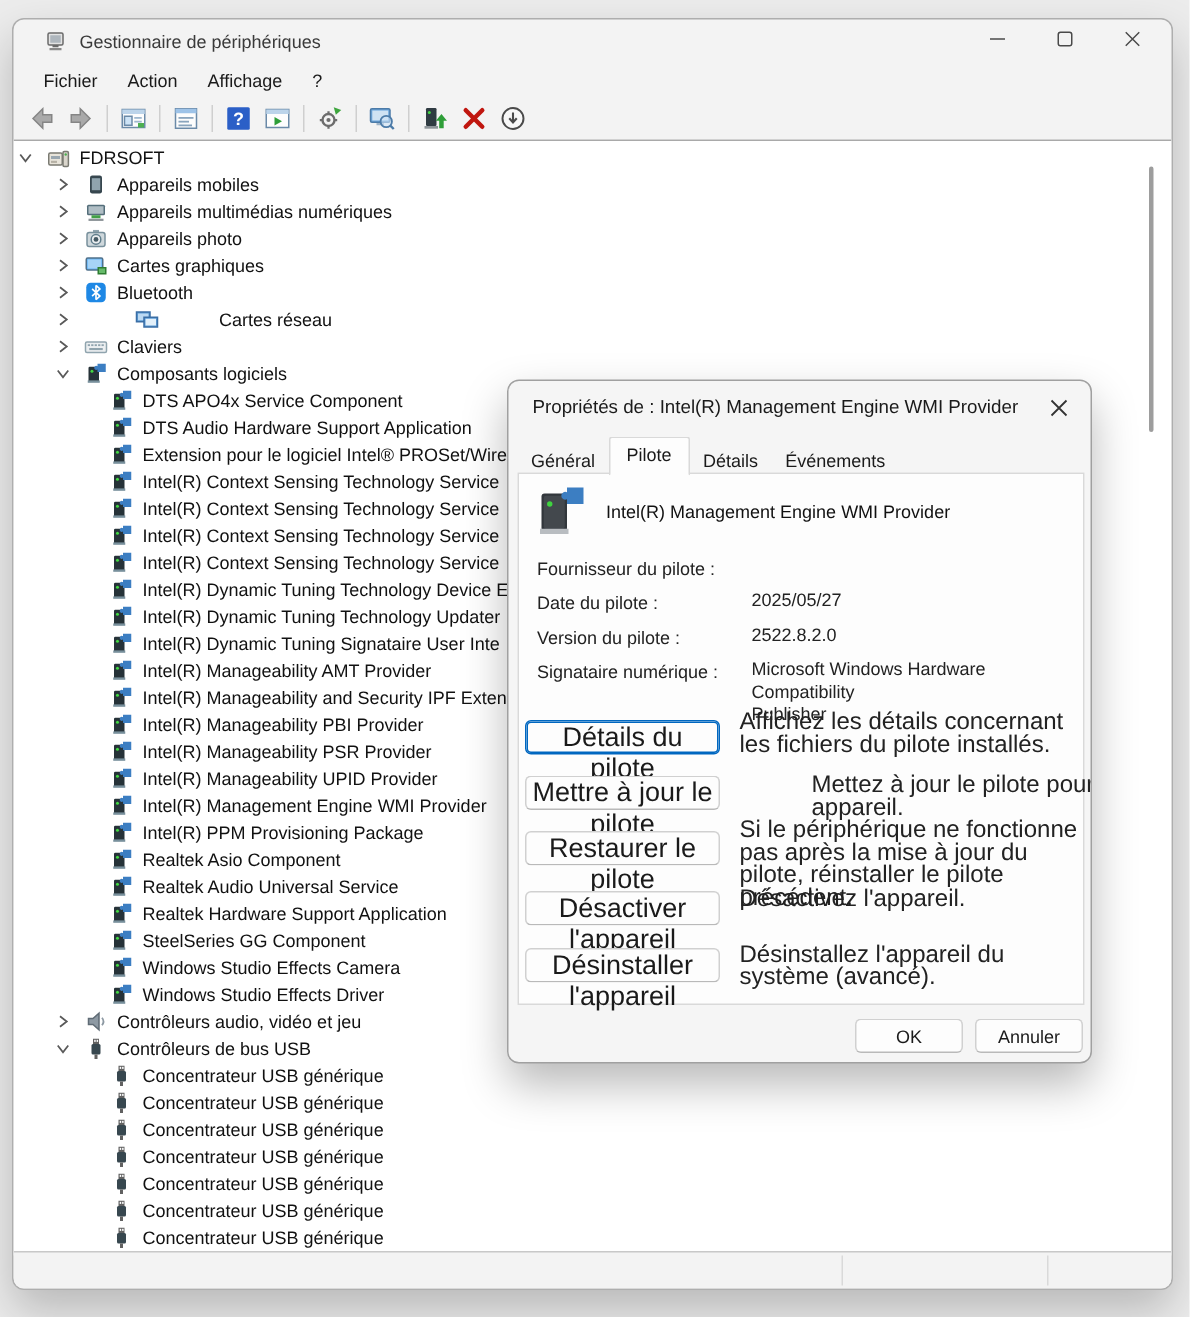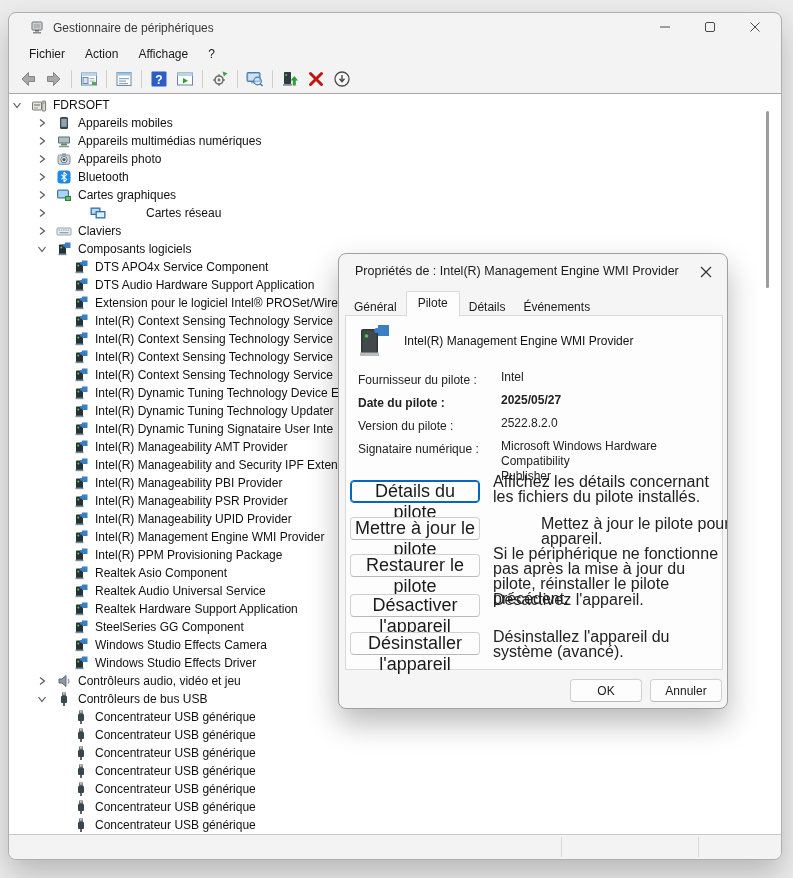--- a/index.html
+++ b/index.html
@@ -278,41 +278,41 @@
           <span class="t-label">Appareils photo</span>
         </div>
         <div class="tree-row" style="padding-left: 27px;">
           <span class="chev">
             <svg width="12" height="12" viewBox="0 0 12 12">
               <polyline points="4,2.5 8.5,6 4,9.5" fill="none" stroke="#5a5a5a" stroke-width="1.2"></polyline>
             </svg>
           </span>
           <span class="t-icon">
             <svg width="16" height="16" viewBox="0 0 16 16">
-              <rect x="1.5" y="1.5" width="13" height="13" rx="3" fill="#1e88e5"></rect>
-              <path d="M8 3.2 V12.8 M8 3.2 L10.6 5.6 L5.4 10.4 M8 12.8 L10.6 10.4 L5.4 5.6" stroke="#fff" stroke-width="1.1" fill="none"></path>
-            </svg>
-          </span>
-          <span class="t-label">Bluetooth</span>
-        </div>
-        <div class="tree-row" style="padding-left: 27px;">
-          <span class="chev">
-            <svg width="12" height="12" viewBox="0 0 12 12">
-              <polyline points="4,2.5 8.5,6 4,9.5" fill="none" stroke="#5a5a5a" stroke-width="1.2"></polyline>
-            </svg>
-          </span>
-          <span class="t-icon">
-            <svg width="16" height="16" viewBox="0 0 16 16">
               <rect x="1.5" y="3" width="11" height="8" rx="1" fill="#64b5f6" stroke="#51718b"></rect>
               <rect x="2.5" y="4" width="9" height="6" fill="#a7d4f7"></rect>
               <rect x="9" y="9" width="6" height="5" fill="#2e7d32"></rect>
               <rect x="10" y="10" width="4" height="3" fill="#66bb6a"></rect>
             </svg>
           </span>
           <span class="t-label">Cartes graphiques</span>
+        </div>
+        <div class="tree-row" style="padding-left: 27px;">
+          <span class="chev">
+            <svg width="12" height="12" viewBox="0 0 12 12">
+              <polyline points="4,2.5 8.5,6 4,9.5" fill="none" stroke="#5a5a5a" stroke-width="1.2"></polyline>
+            </svg>
+          </span>
+          <span class="t-icon">
+            <svg width="16" height="16" viewBox="0 0 16 16">
+              <rect x="1.5" y="1.5" width="13" height="13" rx="3" fill="#1e88e5"></rect>
+              <path d="M8 3.2 V12.8 M8 3.2 L10.6 5.6 L5.4 10.4 M8 12.8 L10.6 10.4 L5.4 5.6" stroke="#fff" stroke-width="1.1" fill="none"></path>
+            </svg>
+          </span>
+          <span class="t-label">Bluetooth</span>
         </div>
         <div class="tree-row" style="padding-left: 27px; gap: 34px;">
           <span class="chev">
             <svg width="12" height="12" viewBox="0 0 12 12">
               <polyline points="4,2.5 8.5,6 4,9.5" fill="none" stroke="#5a5a5a" stroke-width="1.2"></polyline>
             </svg>
           </span>
           <span class="t-icon">
             <svg width="16" height="16" viewBox="0 0 16 16">
               <rect x="1" y="3" width="9" height="6.5" fill="#5b9bd5" stroke="#3a6ea5"></rect>
@@ -758,22 +758,22 @@
                 <rect x="3" y="7" width="17" height="25" rx="2" fill="#32373c"></rect>
                 <rect x="4.5" y="8.5" width="14" height="22" rx="1.5" fill="#43484d"></rect>
                 <circle cx="8.5" cy="14" r="1.8" fill="#3fd43f"></circle>
                 <rect x="2" y="30.5" width="19" height="3.5" fill="#b9bdc1"></rect>
                 <path d="M20 3 h11 v11 h-11 v-3.2 a2.6 2.6 0 1 1 0-4.6 z" fill="#3c7ec2"></path>
               </svg>
             </span>
           <span class="dev-name">Intel(R) Management Engine WMI Provider</span>
         </div>
         <div id="fields-host">
-            <div class="field-row" style="top: 54px;"><span class="f-label">Fournisseur du pilote :</span><span class="f-value">Intel</span></div>
-            <div class="field-row" style="top: 77px; font-weight: bold;"><span class="f-label">Date du pilote :</span><span class="f-value">2025/05/27</span></div>
+            <div class="field-row" style="top: 54px;"><span class="f-label">Fournisseur du pilote :</span></div>
+            <div class="field-row" style="top: 77px;"><span class="f-label">Date du pilote :</span><span class="f-value">2025/05/27</span></div>
             <div class="field-row" style="top: 100px;"><span class="f-label">Version du pilote :</span><span class="f-value">2522.8.2.0</span></div>
             <div class="field-row" style="top: 123px;"><span class="f-label">Signataire numérique :</span><span class="f-value">Microsoft Windows Hardware Compatibility
 Publisher</span></div>
           </div>
         <div id="actions-host">
             <button class="act-btn focused" style="top: 164px;">Détails du pilote</button>
             <div class="act-desc" style="top: 158px;">Affichez les détails concernant les fichiers du pilote installés.</div>
             <button class="act-btn" style="top: 201px;">Mettre à jour le pilote</button>
             <div class="act-desc" style="top: 200px; padding-left: 48px;">Mettez à jour le pilote pour cet appareil.</div>
             <button class="act-btn" style="top: 238px;">Restaurer le pilote</button>

